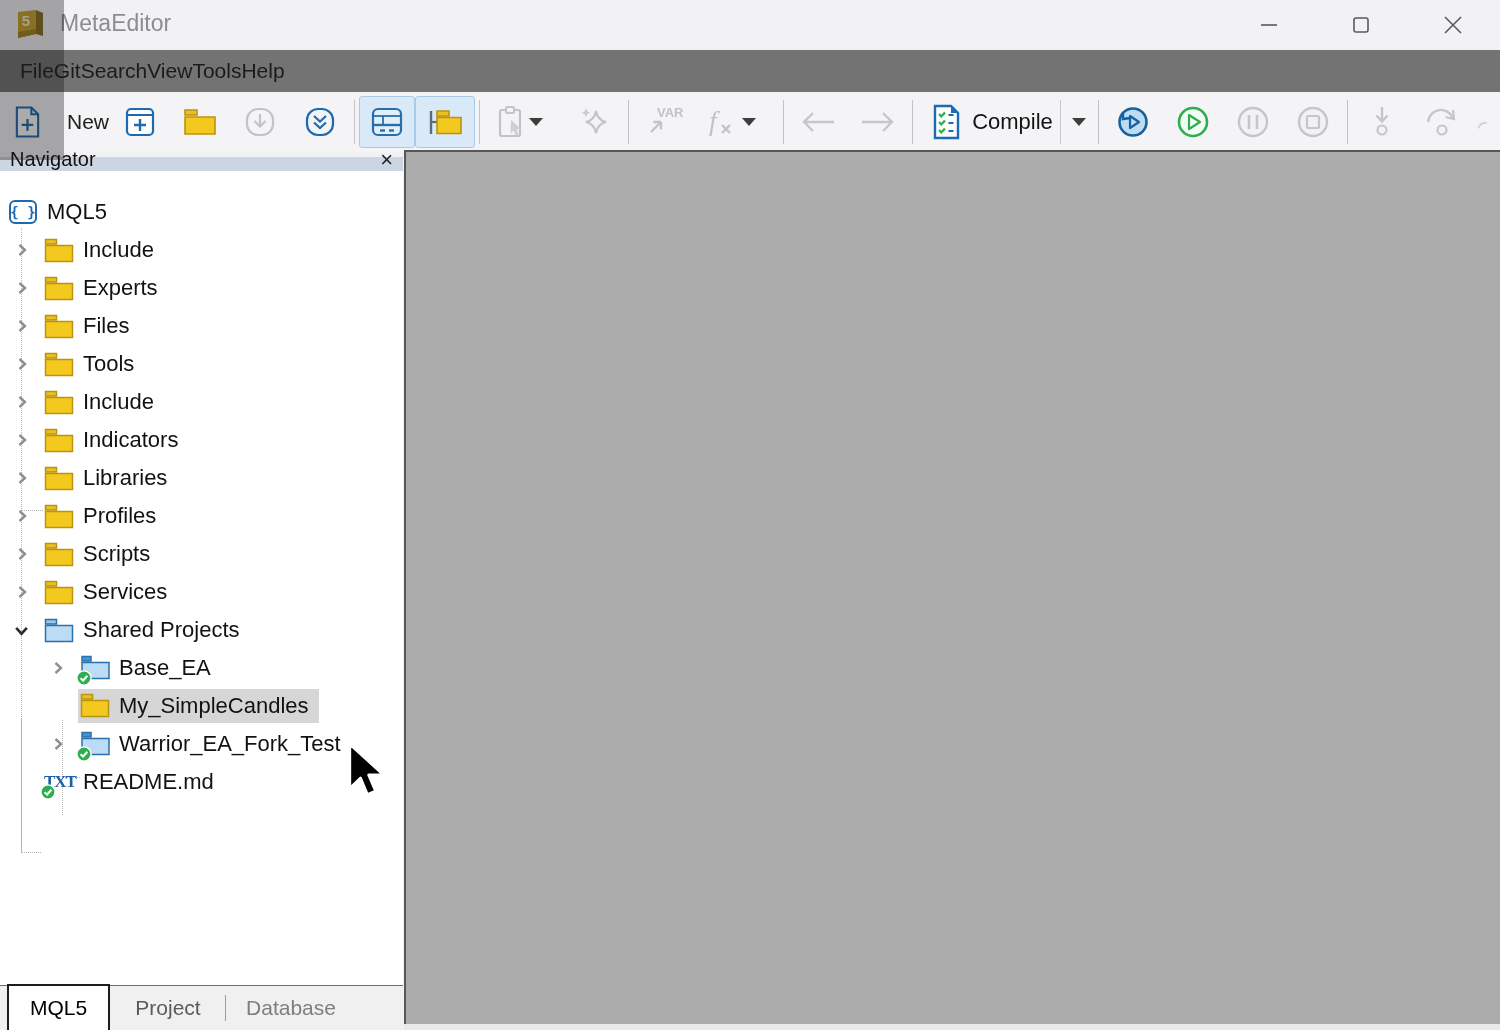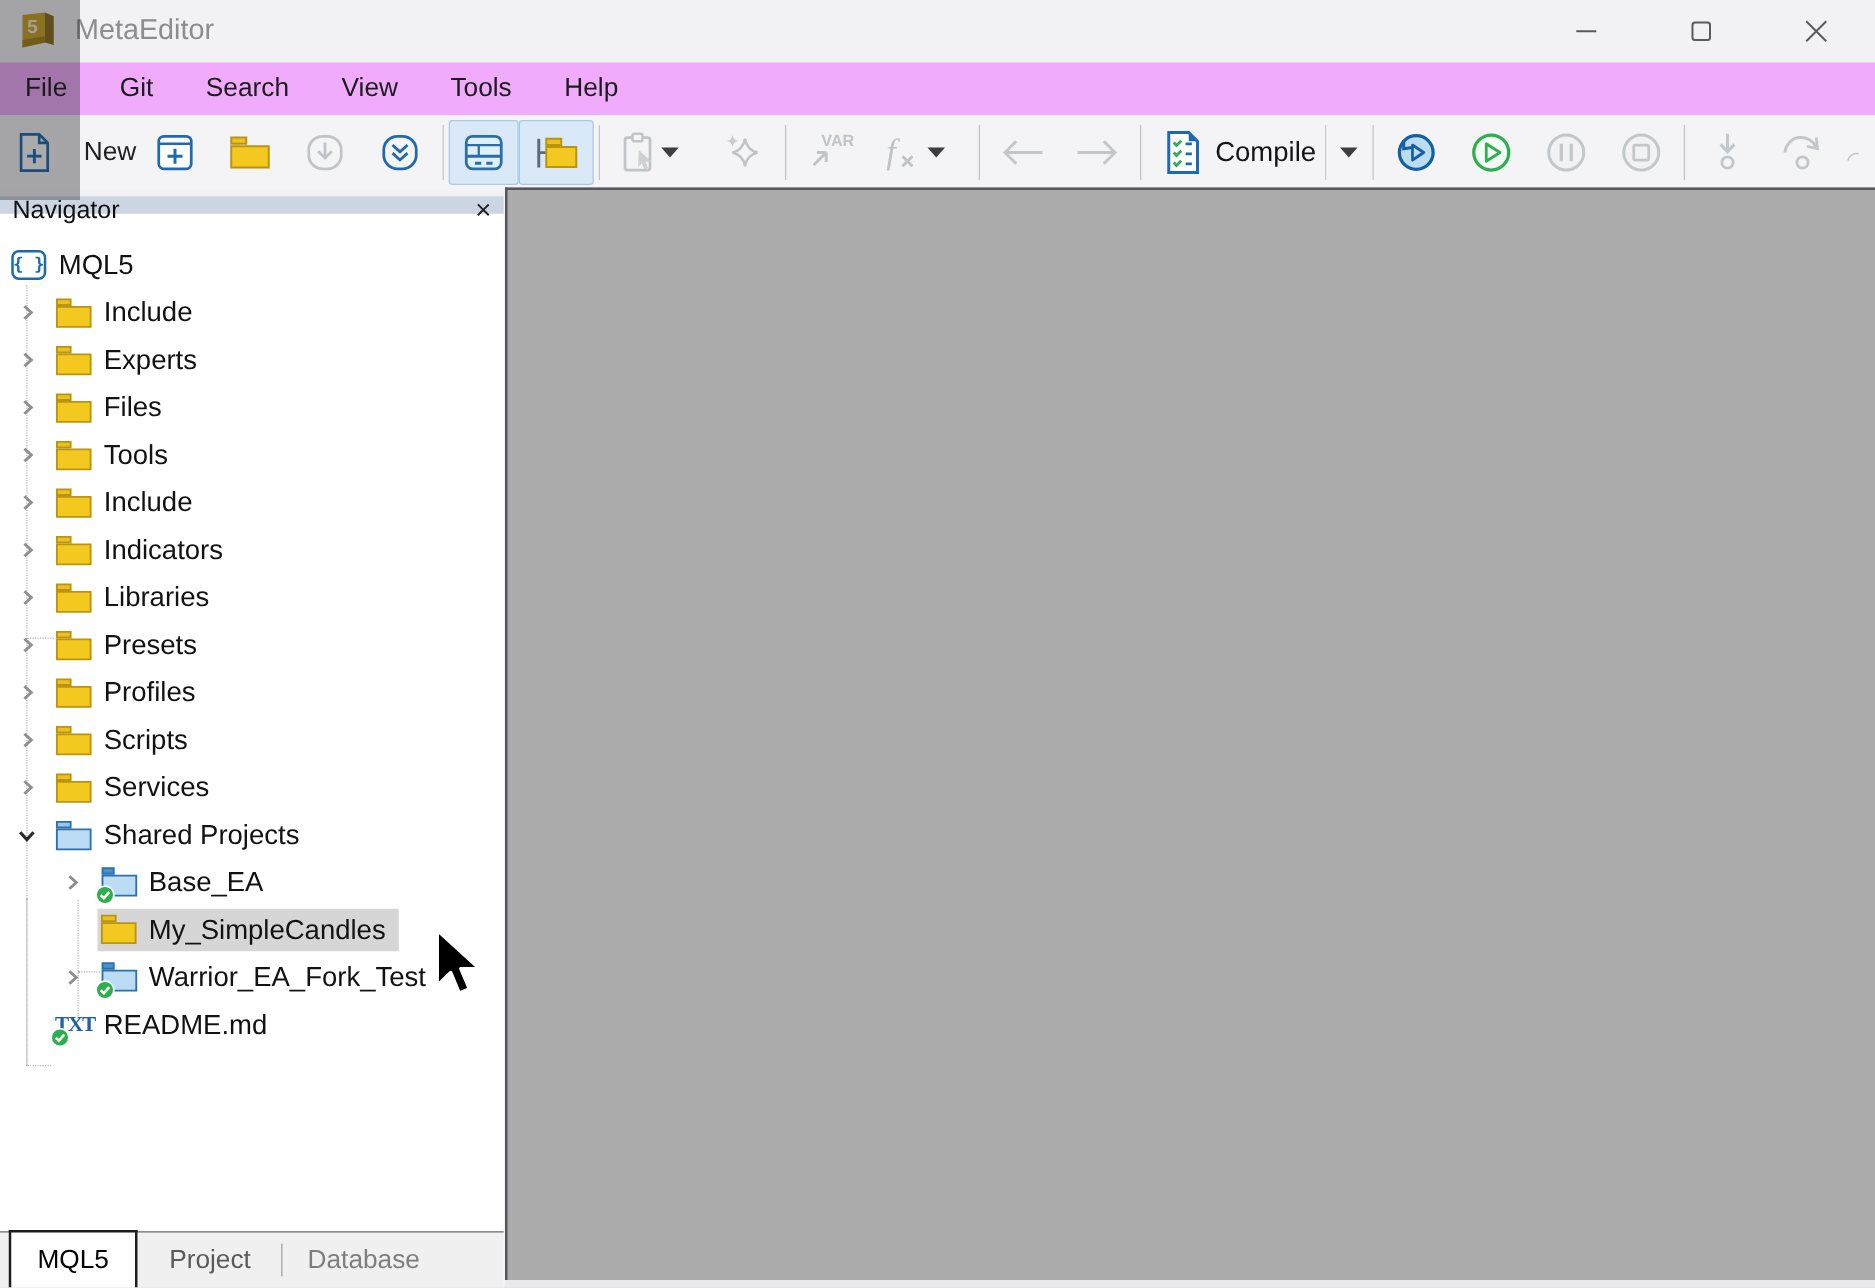--- a/index.html
+++ b/index.html
@@ -9,21 +9,21 @@
 
   
   #titlebar { position:absolute; left:0; top:0; width:1500px; height:50px; background:#f2f1f3; }
   .logo { position:absolute; left:12px; top:7px; width:36px; height:36px; }
   .app-title { position:absolute; left:60px; top:10px; font-size:23px; color:#8e8c90; }
   .winctl { position:absolute; top:0; height:50px; width:62px; display:flex; align-items:center; justify-content:center; cursor:default; }
   #btn-min { left:1238px; } #btn-max { left:1330px; } #btn-close { left:1422px; }
 
   
   #menubar { position:absolute; left:0; top:50px; width:1500px; height:42px;
-    display:flex; align-items:center; padding-left:20px; column-gap:42px; background:#f0abfc; }
+    display:flex; align-items:center; padding-left:20px; background:#737373; }
   .menu-item { font-size:21px; color:#1b1b1b; cursor:default; }
 
   
   #toolbar { position:absolute; left:0; top:92px; width:1500px; height:60px;
     display:flex; align-items:center; padding-left:12px; background:#f4f3f5; }
   .tbtn { height:52px; display:flex; align-items:center; justify-content:center;
     border:1px solid transparent; border-radius:3px; flex:0 0 auto; }
   .w60 { width:60px; } .w56 { width:56px; }
   .tbtn.active { background:#d9e9f8; border-color:#a9c9e8; }
   .tsep { width:1px; height:44px; background:#c3c3c7; margin:0 4px; flex:0 0 auto; }
@@ -32,21 +32,21 @@
   .caret { width:0; height:0; border-left:7px solid transparent; border-right:7px solid transparent;
     border-top:8px solid #3d3d3d; flex:0 0 auto; }
   .caret-slot { width:20px; display:flex; justify-content:center; flex:0 0 auto; }
   .compile-btn { display:flex; align-items:center; gap:11px; width:140px; padding-left:10px; flex:0 0 auto; }
   .compile-label { font-size:22px; color:#141414; }
   .mini-sep { width:1px; height:44px; background:#c9c9cd; margin:0 3px; flex:0 0 auto; }
 
   
   #navigator { position:absolute; left:0; top:157px; width:403px; height:873px; background:#ffffff; }
   #nav-header { position:absolute; left:0; top:0; width:403px; height:14px; background:#ccd5e2;
-    display:flex; align-items:flex-start; padding:0 10px; }
+    display:flex; align-items:flex-end; padding:0 10px; }
   #nav-title { font-size:20px; color:#101010; }
   #nav-close { margin-left:auto; font-size:22px; color:#222; line-height:1; cursor:default; }
   #tree { position:absolute; left:0; top:31px; width:403px; height:797px; background:#fff; overflow:hidden; padding-top:5px; }
 
   .trow { position:relative; height:38px; display:flex; align-items:center; }
   .trow .chev { width:17px; height:17px; flex:0 0 auto; display:flex; align-items:center; justify-content:center; }
   .lvl0 { padding-left:9px; }
   .lvl1 { padding-left:13px; }
   .lvl1 .ticon { margin-left:14px; }
   .lvl2 { padding-left:49px; }
@@ -431,34 +431,20 @@
         <span class="ticon">
             <svg width="30" height="25" viewBox="0 0 30 25">
               <path d="M1.5 1.5 h11 v4.5 h-11 z" fill="#ecc020" stroke="#ba940f" stroke-width="1.5"></path>
               <path d="M1.5 7.5 h27 v16 h-27 z" fill="#f4c91f" stroke="#ba940f" stroke-width="1.5"></path>
             </svg>
           </span>
         <span class="tlbl">Libraries</span>
       </div>
 
 
-      <div class="trow lvl1">
-        <span class="chev">
-            <svg width="14" height="14" viewBox="0 0 14 14">
-              <path d="M4.5 2 L10 7 L4.5 12" fill="none" stroke="#8f8f8f" stroke-width="2.4"></path>
-            </svg>
-          </span>
-        <span class="ticon">
-            <svg width="30" height="25" viewBox="0 0 30 25">
-              <path d="M1.5 1.5 h11 v4.5 h-11 z" fill="#ecc020" stroke="#ba940f" stroke-width="1.5"></path>
-              <path d="M1.5 7.5 h27 v16 h-27 z" fill="#f4c91f" stroke="#ba940f" stroke-width="1.5"></path>
-            </svg>
-          </span>
-        <span class="tlbl">Presets</span>
-      </div>
 
       <div class="trow lvl1">
         <span class="chev">
             <svg width="14" height="14" viewBox="0 0 14 14">
               <path d="M4.5 2 L10 7 L4.5 12" fill="none" stroke="#8f8f8f" stroke-width="2.4"></path>
             </svg>
           </span>
         <span class="ticon">
             <svg width="30" height="25" viewBox="0 0 30 25">
               <path d="M1.5 1.5 h11 v4.5 h-11 z" fill="#ecc020" stroke="#ba940f" stroke-width="1.5"></path>

